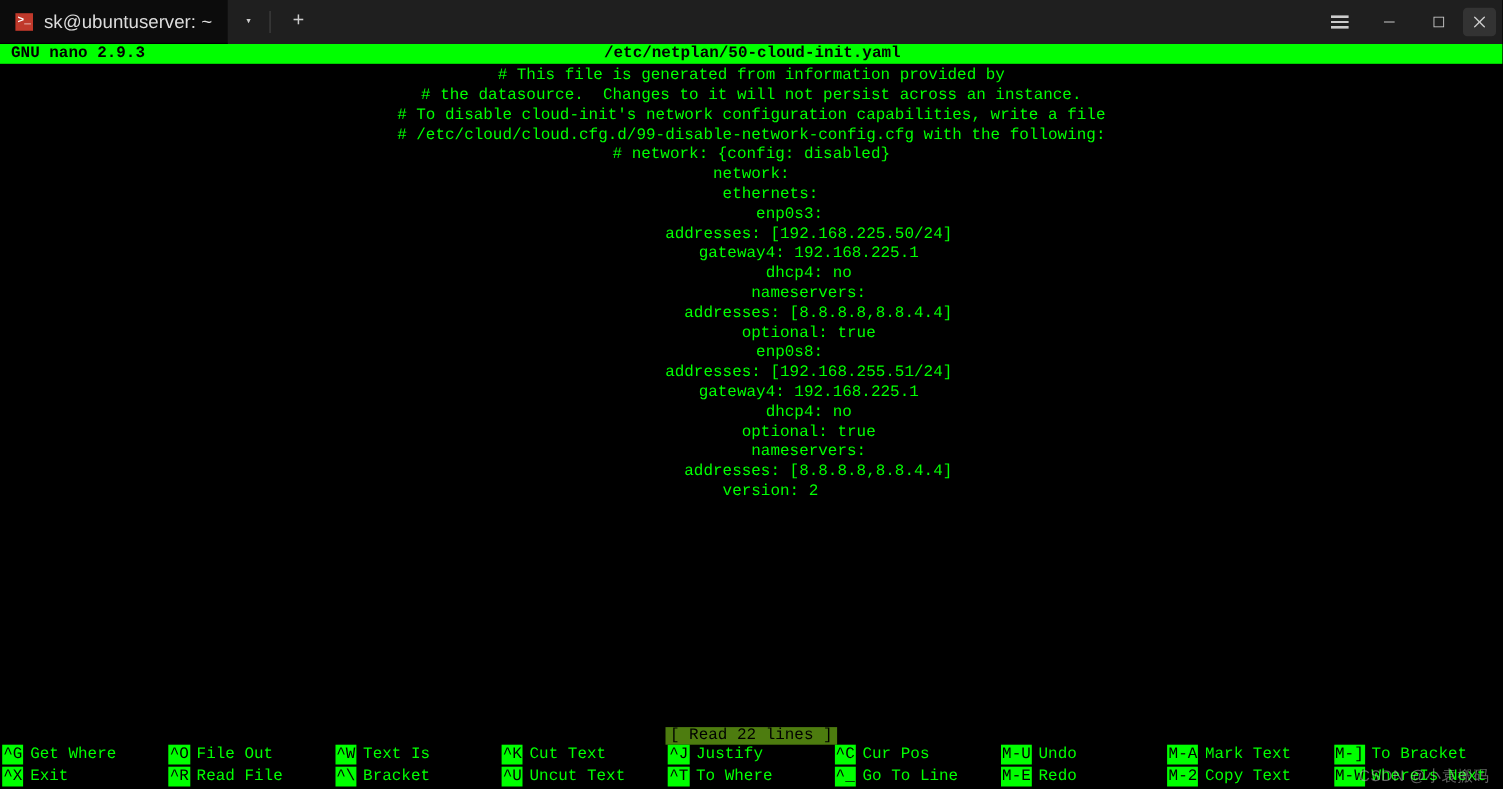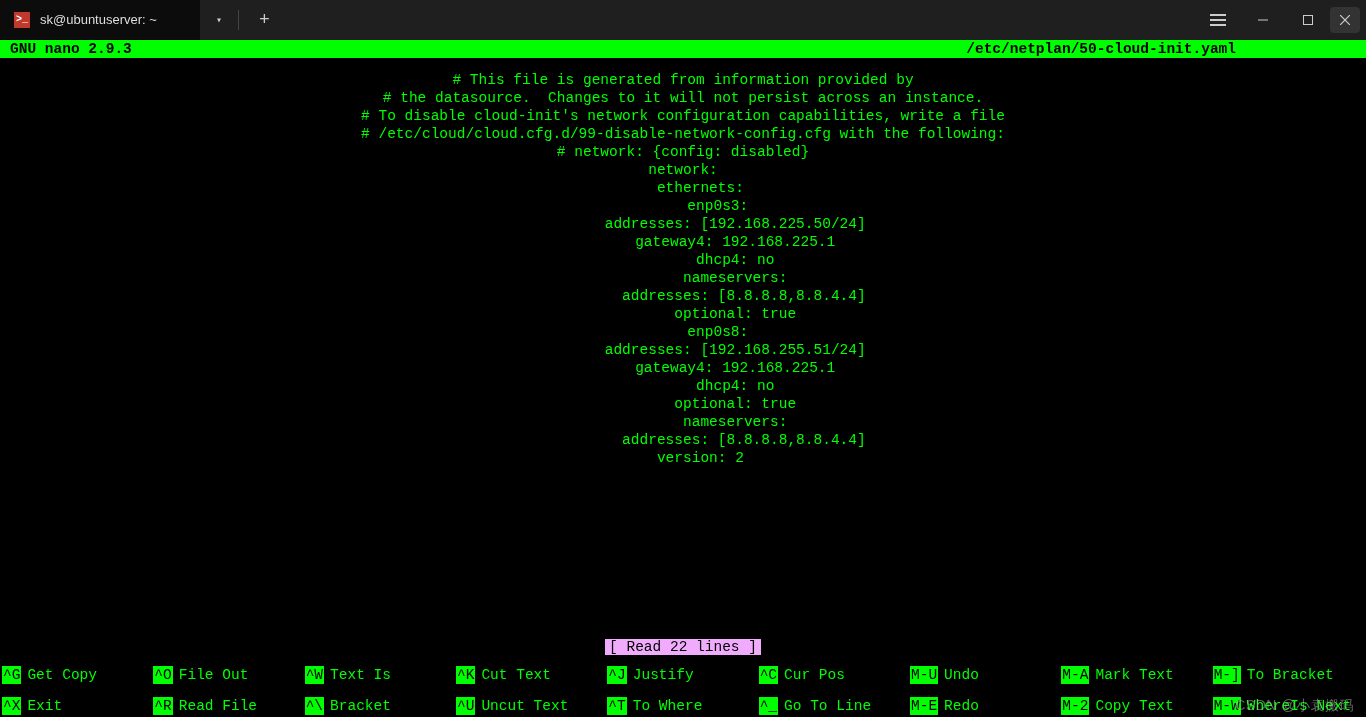--- a/index.html
+++ b/index.html
@@ -2,39 +2,39 @@
 <html><head>
 <meta charset="utf-8">
 <style>
 * { margin: 0; padding: 0; box-sizing: border-box; }
 html, body { width: 1366px; height: 717px; background: #000; font-family: Consolas, 'Courier New', monospace; font-size: 14.5px; overflow: hidden; }
 
 
 .titlebar { height: 40px; background: #1f1f1f; display: flex; align-items: center; color: #ccc; position: relative; }
 .tab { display: flex; align-items: center; gap: 10px; padding: 0 14px; height: 100%; background: #0c0c0c; border-bottom: 1px solid #000; min-width: 200px; }
 .tab-icon { width: 16px; height: 16px; background: #c0392b; display: flex; align-items: center; justify-content: center; color: #fff; font-size: 10px; font-weight: bold; }
-.tab-title { color: #ddd; font-size: 13px; font-family: "Segoe UI", sans-serif; }
+.tab-title { color: #ddd; font-size: 17px; font-family: "Segoe UI", sans-serif; }
 .tab-actions { display: flex; align-items: center; gap: 10px; padding: 0 10px; }
 .tab-plus { color: #ccc; font-size: 18px; cursor: pointer; padding: 0 10px; }
 .dropdown-caret { color: #ccc; font-size: 10px; padding: 0 6px; cursor: pointer; }
 .win-controls { margin-left: auto; display: flex; align-items: center; }
 .win-btn { width: 45px; height: 32px; display: flex; align-items: center; justify-content: center; color: #ccc; cursor: pointer; font-family: "Segoe UI Symbol", sans-serif; }
 .win-btn.close { background: #333; border-radius: 4px; margin-right: 6px; width: 30px; height: 26px; }
 .win-btn svg { width: 10px; height: 10px; }
 .hamburger { width: 16px; height: 12px; background: linear-gradient(#ccc 0 2px, transparent 2px 5px, #ccc 5px 7px, transparent 7px 10px, #ccc 10px 12px); }
 
 
-.terminal { background: #000; padding: 0; height: calc(100% - 40px); display: flex; flex-direction: column; position: relative; gap: 11px; }
+.terminal { background: #000; padding: 0; height: calc(100% - 40px); display: flex; flex-direction: column; position: relative; }
 .nano-header { background: #00ff00; color: #000; display: flex; padding: 0 10px; height: 18px; line-height: 18px; font-weight: bold; }
 .nano-header .title { margin-left: 0; }
-.nano-header .file { flex: 1; text-align: right; }
+.nano-header .file { flex: 1; text-align: center; }
 .content { flex: 1; padding: 2px 2px; color: #00ff00; white-space: pre; line-height: 18px; }
 .content .line { display: block; text-align: center; }
 .status { text-align: center; color: #000; }
-.status-inner { background: #f0abfc; color: #000; display: inline-block; padding: 0 4px; }
+.status-inner { background: #4d7c0f; color: #000; display: inline-block; padding: 0 4px; }
 .shortcuts { display: grid; grid-template-columns: repeat(7, 1fr); padding: 0 2px 2px; color: #00ff00; line-height: 18px; }
 .shortcut { display: flex; gap: 6px; }
 .key { background: #00ff00; color: #000; padding: 0 1px; min-width: 18px; text-align: center; }
 .desc { color: #00ff00; }
 
 .watermark { position: absolute; right: 12px; bottom: 2px; color: rgba(180,180,180,0.55); font-family: "Segoe UI", sans-serif; font-size: 14px; pointer-events: none; letter-spacing: 0.5px; }
 </style>
 </head>
 <body>
 
@@ -80,21 +80,21 @@
 
   <div class="content" id="editor-content"><span class="line"></span><span class="line"># This file is generated from information provided by</span><span class="line"># the datasource.  Changes to it will not persist across an instance.</span><span class="line"># To disable cloud-init's network configuration capabilities, write a file</span><span class="line"># /etc/cloud/cloud.cfg.d/99-disable-network-config.cfg with the following:</span><span class="line"># network: {config: disabled}</span><span class="line">network:</span><span class="line">    ethernets:</span><span class="line">        enp0s3:</span><span class="line">            addresses: [192.168.225.50/24]</span><span class="line">            gateway4: 192.168.225.1</span><span class="line">            dhcp4: no</span><span class="line">            nameservers:</span><span class="line">              addresses: [8.8.8.8,8.8.4.4]</span><span class="line">            optional: true</span><span class="line">        enp0s8:</span><span class="line">            addresses: [192.168.255.51/24]</span><span class="line">            gateway4: 192.168.225.1</span><span class="line">            dhcp4: no</span><span class="line">            optional: true</span><span class="line">            nameservers:</span><span class="line">              addresses: [8.8.8.8,8.8.4.4]</span><span class="line">    version: 2</span></div>
 
   <div class="status">
     <span class="status-inner">[ Read 22 lines ]</span>
   </div>
 
   <div class="shortcuts" id="shortcuts-row1" style="grid-template-columns: repeat(9, 1fr);">
       <div class="shortcut">
         <span class="key">^G</span>
-        <span class="desc">Get Copy</span>
+        <span class="desc">Get Where</span>
       </div>
       <div class="shortcut">
         <span class="key">^O</span>
         <span class="desc">File Out</span>
       </div>
       <div class="shortcut">
         <span class="key">^W</span>
         <span class="desc">Text Is</span>
       </div>
       <div class="shortcut">

